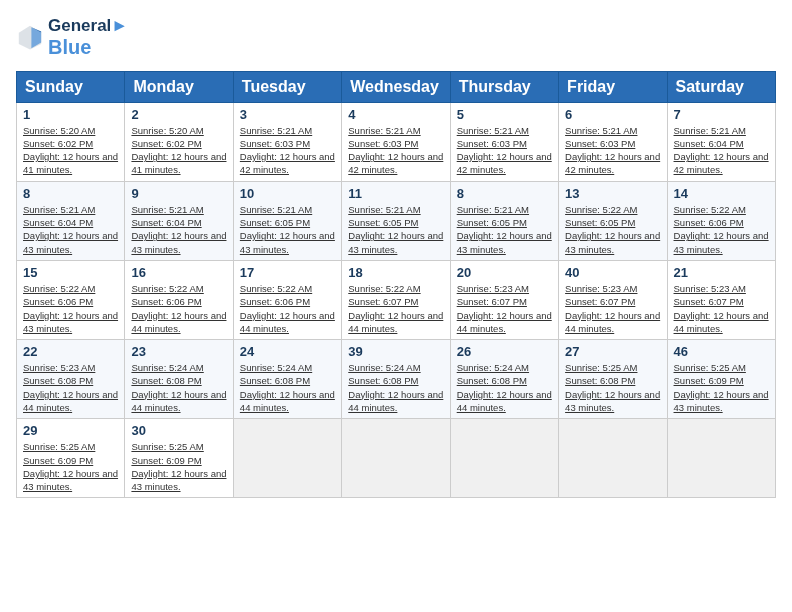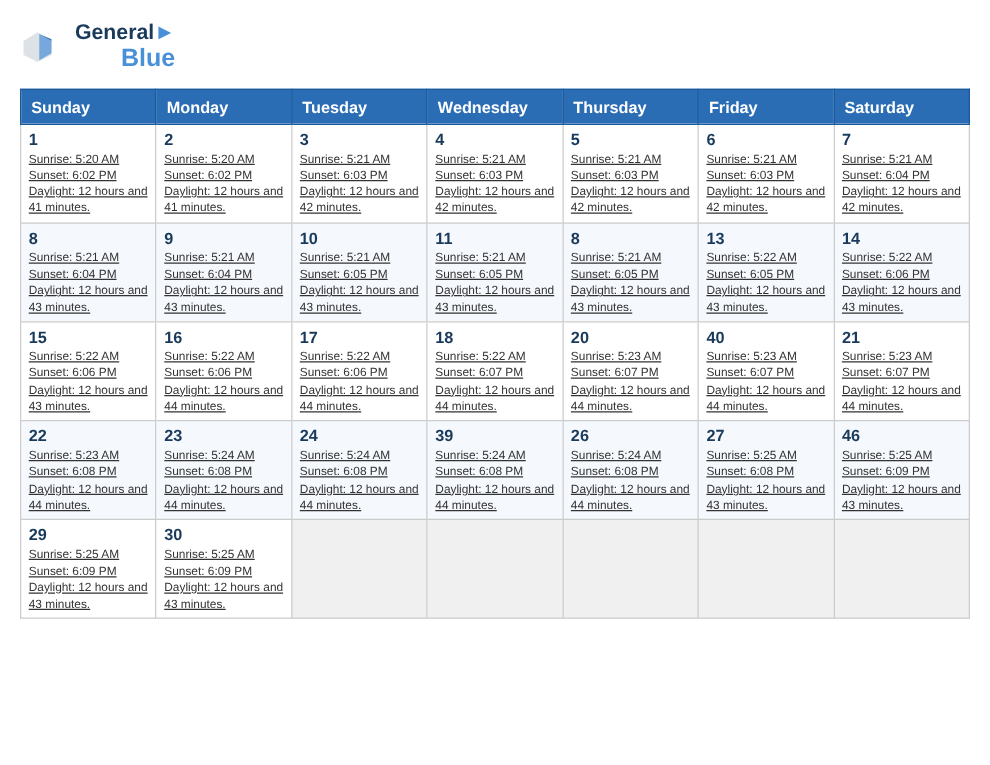--- a/index.html
+++ b/index.html
@@ -12,22 +12,21 @@
     }
     .header-section {
       display: flex;
       justify-content: space-between;
       align-items: flex-start;
       margin-bottom: 12px;
     }
     .logo {
       display: flex;
       align-items: center;
-      gap: 16px;
-      text-align: right;
+      gap: 4px;
     }
     .logo-icon {
       width: 28px;
       height: 28px;
     }
     .title-section {
       text-align: right;
     }
     .month-title {
       font-size: 32px;
@@ -40,21 +39,21 @@
       margin-top: 2px;
     }
     .calendar {
       width: 100%;
       border-collapse: collapse;
       border: 1px solid #ccc;
     }
     .calendar th {
       background: #2a6db5;
       color: #fff;
-      font-size: 13px;
+      font-size: 16px;
       font-weight: bold;
       padding: 6px 8px;
       text-align: left;
       border: 1px solid #1a5a9a;
     }
     .calendar td {
       vertical-align: top;
       border: 1px solid #ccc;
       padding: 4px 6px;
       width: 108px;

